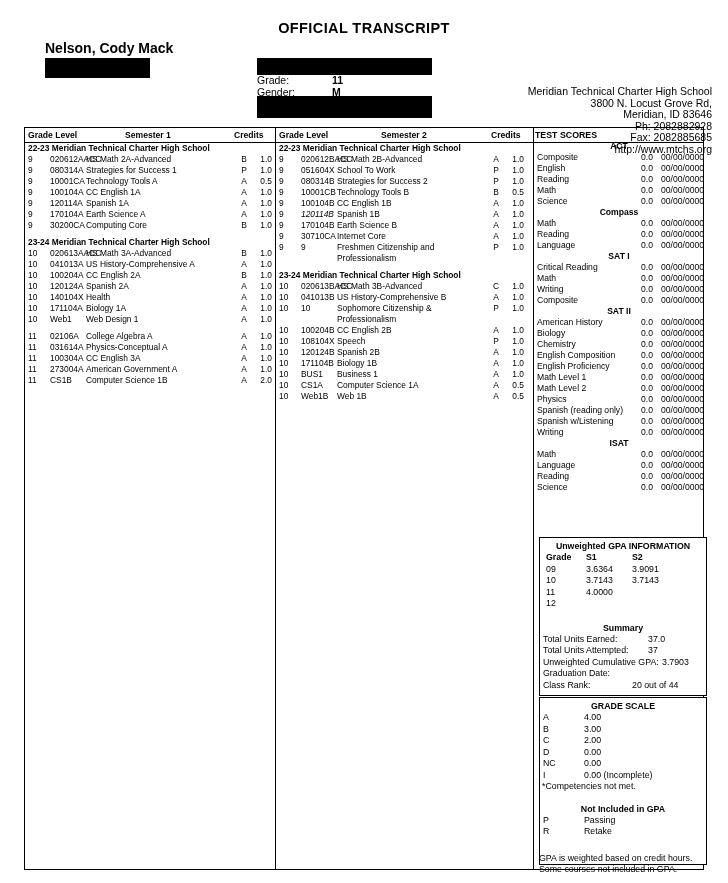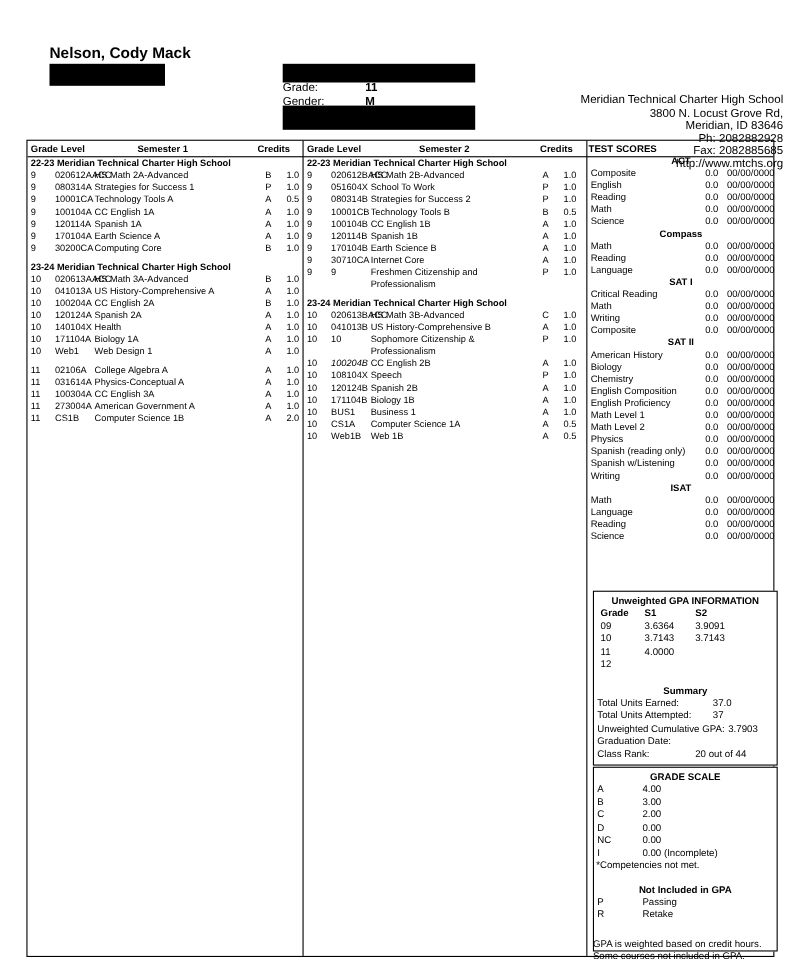--- a/index.html
+++ b/index.html
@@ -225,20 +225,21 @@
   #foot-1 { top: 853px; }
   #foot-2 { top: 864px; }
   .spacer6 { height: 6px; }
   .spacer10 { height: 10px; }
 </style>
 </head>
 <body>
 
 <div class="page">
 
+  <div class="doc-title">OFFICIAL TRANSCRIPT</div>
   <div class="student-name">Nelson, Cody Mack</div>
 
   <div class="redact" id="redact-name"></div>
   <div class="redact" id="redact-top"></div>
   <div class="redact" id="redact-bottom"></div>
 
   <div class="info-block">
     <div class="info-row">
       <span class="info-label">Grade:</span>
       <span class="info-value">11</span>
@@ -443,21 +444,21 @@
         </div>
         <div class="crow">
           <span class="lvl">9</span>
           <span class="code" style="left: 22px;">100104B</span>
           <span class="title" style="left: 58px;">CC English 1B</span>
           <span class="grade" style="left: 212px;">A</span>
           <span class="cred" style="left: 225px;">1.0</span>
         </div>
         <div class="crow">
           <span class="lvl">9</span>
-          <span class="code" style="left: 22px;">120114B</span>
+          <span class="code" style="left: 22px; font-style: italic;">120114B</span>
           <span class="title" style="left: 58px;">Spanish 1B</span>
           <span class="grade" style="left: 212px;">A</span>
           <span class="cred" style="left: 225px;">1.0</span>
         </div>
         <div class="crow">
           <span class="lvl">9</span>
           <span class="code" style="left: 22px;">170104B</span>
           <span class="title" style="left: 58px;">Earth Science B</span>
           <span class="grade" style="left: 212px;">A</span>
           <span class="cred" style="left: 225px;">1.0</span>
@@ -500,21 +501,21 @@
           <span class="code" style="left: 22px;">10</span>
           <span class="title" style="left: 58px;">Sophomore Citizenship &amp;</span>
           <span class="grade" style="left: 212px;">P</span>
           <span class="cred" style="left: 225px;">1.0</span>
         </div>
         <div class="crow cont">
           <span class="title" style="left: 58px;">Professionalism</span>
         </div>
         <div class="crow">
           <span class="lvl">10</span>
-          <span class="code" style="left: 22px; font-style: italic;">100204B</span>
+          <span class="code" style="left: 22px;">100204B</span>
           <span class="title" style="left: 58px;">CC English 2B</span>
           <span class="grade" style="left: 212px;">A</span>
           <span class="cred" style="left: 225px;">1.0</span>
         </div>
         <div class="crow">
           <span class="lvl">10</span>
           <span class="code" style="left: 22px;">108104X</span>
           <span class="title" style="left: 58px;">Speech</span>
           <span class="grade" style="left: 212px;">P</span>
           <span class="cred" style="left: 225px;">1.0</span>

